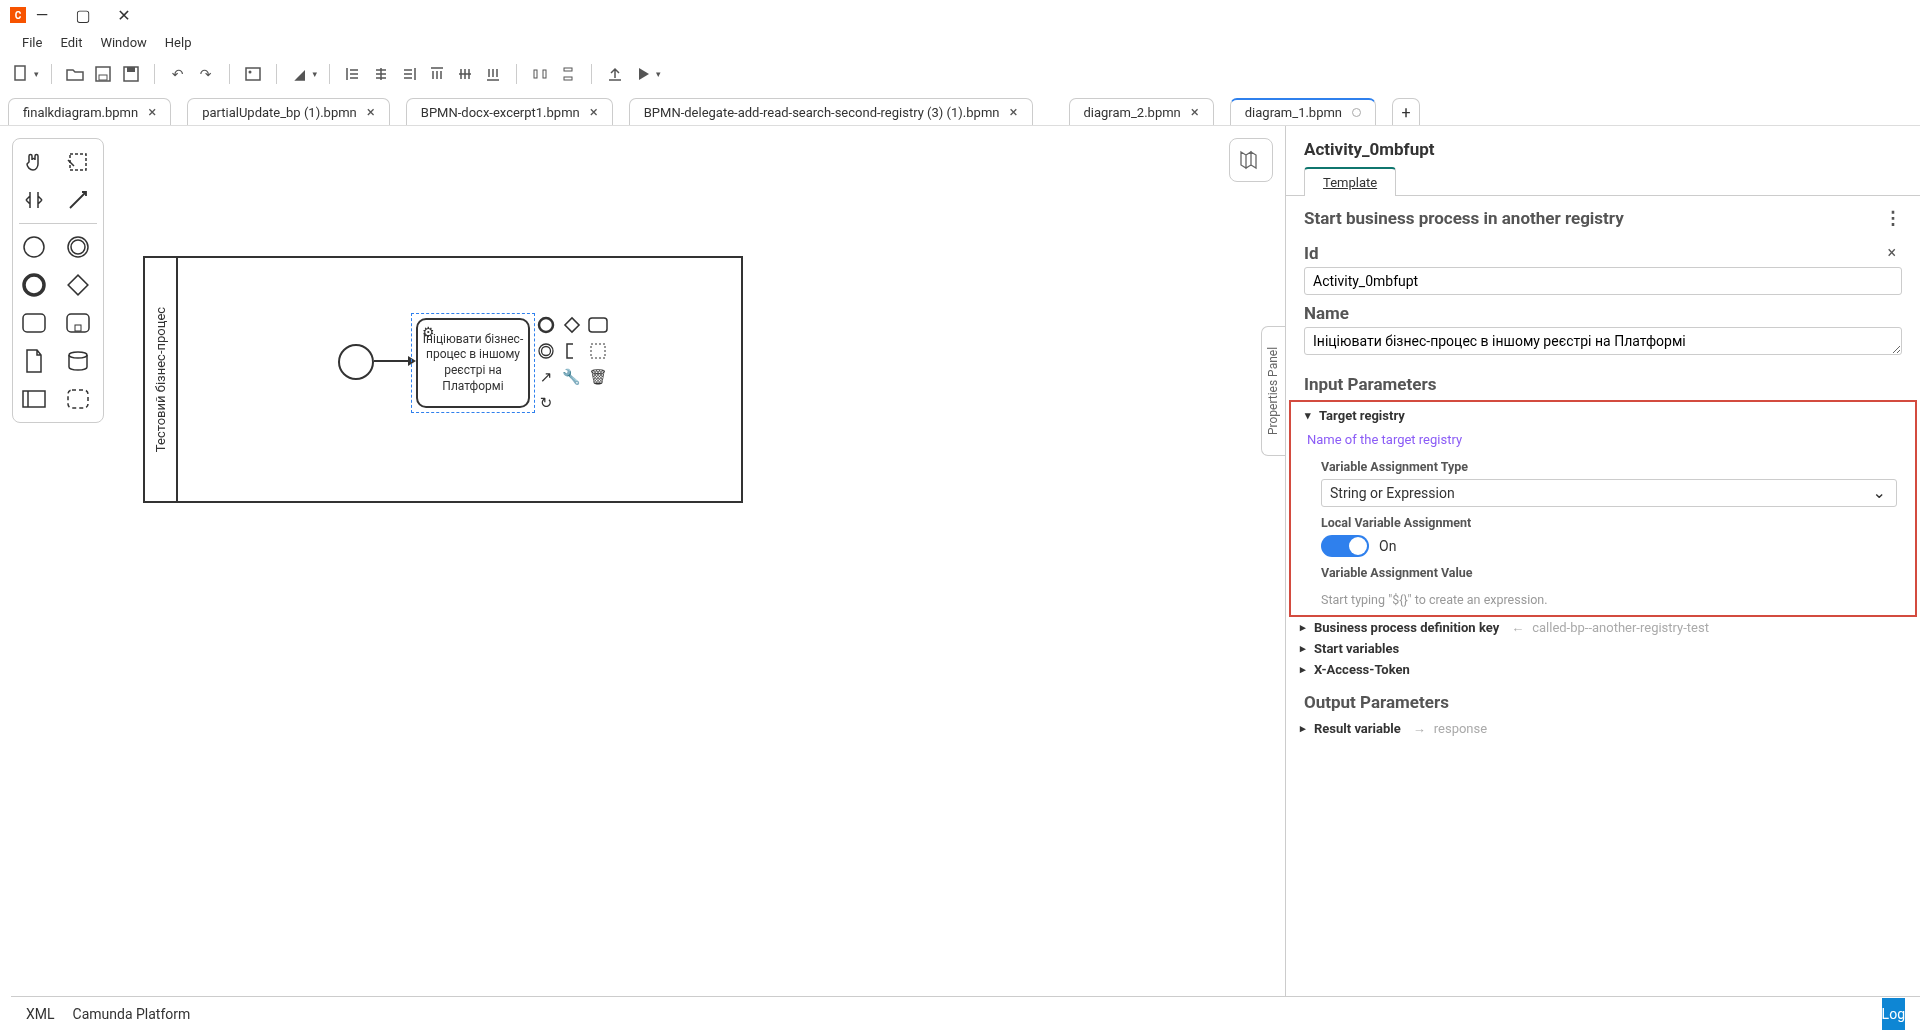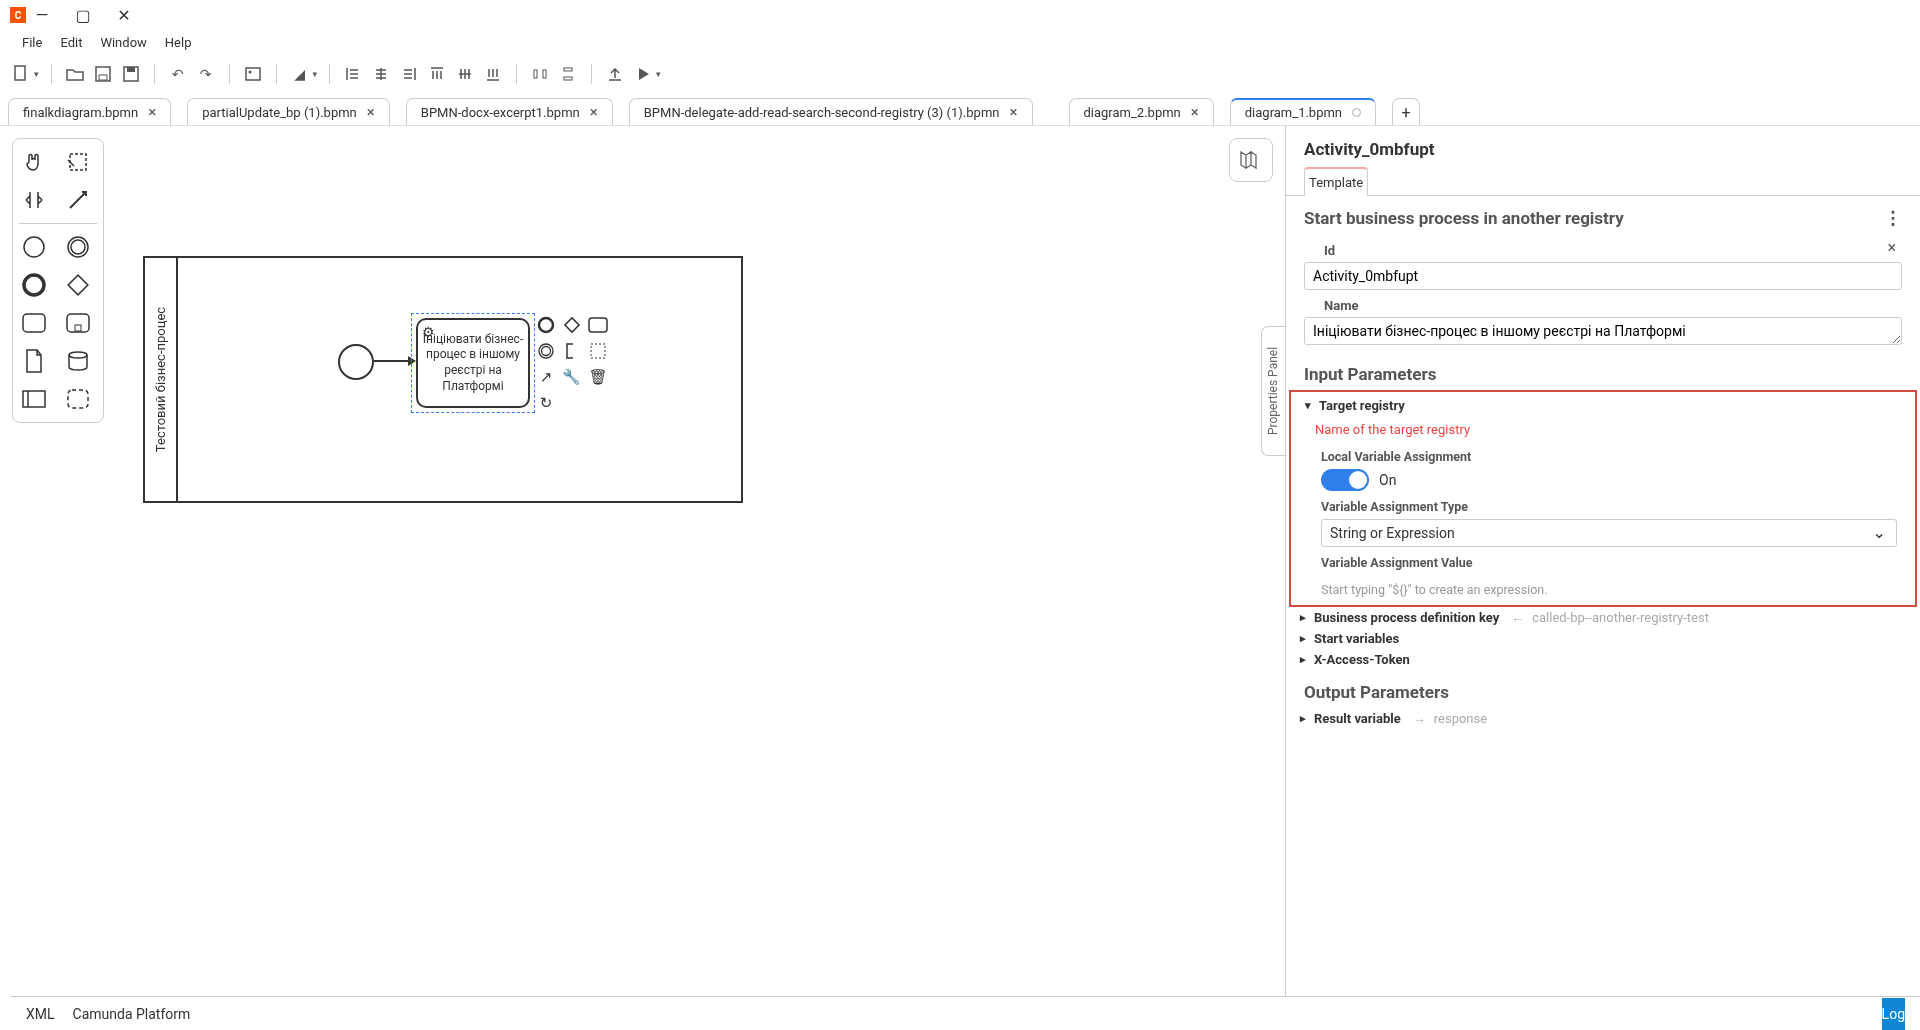--- a/index.html
+++ b/index.html
@@ -58,36 +58,36 @@
   .ctx-item { width: 20px; height: 20px; display: flex; align-items: center; justify-content: center; font-size: 15px; color: #333; }
 
   
   .pp-tab { position: absolute; right: 0; top: 200px; width: 24px; height: 130px; border: 1px solid #ccc; border-right: none; border-radius: 7px 0 0 7px; background: #fff; display: flex; align-items: center; justify-content: center; }
   .pp-tab-text { transform: rotate(-90deg); white-space: nowrap; font-size: 12px; color: #666; }
 
   
   .props { width: 635px; border-left: 1px solid #ccc; background: #fff; overflow-y: auto; padding-bottom: 20px; }
   .props-header { padding: 13px 18px 8px; font-size: 17px; font-weight: 700; }
   .props-tabs { padding: 0 18px; border-bottom: 1px solid #ccc; }
-  .props-tab { display: inline-block; padding: 6px 4px; border: 1px solid #ccc; border-bottom: none; border-top: 2px solid #fca5a5; border-radius: 4px 4px 0 0; font-size: 13px; margin-bottom: -1px; background: #fff; }
+  .props-tab { display: inline-block; padding: 6px 18px; border: 1px solid #ccc; border-bottom: none; border-top: 2px solid #0f766e; border-radius: 4px 4px 0 0; font-size: 13px; margin-bottom: -1px; background: #fff; text-decoration: underline; }
   .section-header { display: flex; align-items: center; padding: 11px 18px; font-size: 17px; font-weight: 700; color: #555; }
   .section-header .dots { margin-left: auto; font-size: 18px; cursor: pointer; }
   .field { padding: 4px 18px; }
-  .field-label { font-size: 13px; font-weight: 700; color: #555; margin-bottom: 4px; margin-left: 20px; }
+  .field-label { font-size: 17px; font-weight: 700; color: #555; margin-bottom: 4px; }
   .field-input { width: 100%; padding: 5px 8px; border: 1px solid #ccc; border-radius: 3px; font-size: 14px; background: #fff; position: relative; }
   .field-input-x { position: absolute; right: 24px; margin-top: -24px; font-size: 16px; cursor: pointer; color: #555; }
   .field-textarea { width: 100%; padding: 5px 8px; border: 1px solid #ccc; border-radius: 3px; font-size: 14px; resize: both; min-height: 28px; font-family: inherit; }
 
   .section-title { padding: 12px 18px 6px; font-size: 17px; font-weight: 700; color: #555; }
 
   .highlight-box { border: 2px solid #D34B3F; margin: 0 3px; padding: 3px 0 4px; }
   .collapser { display: flex; align-items: center; padding: 3px 14px; font-size: 13px; font-weight: 700; cursor: pointer; }
   .collapser .chev { width: 14px; display: inline-block; font-size: 11px; }
   .collapser .hint { margin-left: 12px; color: #aaa; font-weight: 400; display: flex; align-items: center; }
-  .desc { padding: 6px 18px 8px 24px; font-size: 13px; color: #ef4444; }
+  .desc { padding: 6px 18px 8px 16px; font-size: 13px; color: #8b5cf6; }
   .sub-field { padding: 4px 18px 4px 30px; }
   .sub-label { font-size: 12.5px; font-weight: 700; color: #555; margin-bottom: 5px; }
 
   .toggle { display: flex; align-items: center; gap: 10px; }
   .toggle-track { width: 48px; height: 22px; background: #2F80ED; border-radius: 11px; position: relative; cursor: pointer; }
   .toggle-thumb { position: absolute; right: 2px; top: 2px; width: 18px; height: 18px; background: #fff; border-radius: 50%; }
 
   .select { width: 100%; padding: 5px 8px; border: 1px solid #ccc; border-radius: 3px; font-size: 14px; background: #fff; position: relative; }
   .select::after { content: "⌄"; position: absolute; right: 10px; top: 3px; font-size: 16px; pointer-events: none; }
   .hint-text { padding: 3px 18px 4px 30px; font-size: 12.5px; color: #999; }
@@ -419,32 +419,32 @@
     <div class="section-title">Input Parameters</div>
 
     <div class="highlight-box">
       <div class="collapser">
         <span class="chev">▾</span>
         <span>Target registry</span>
       </div>
       <div class="desc">Name of the target registry</div>
 
       <div class="sub-field">
+        <div class="sub-label">Variable Assignment Type</div>
+        <div class="select"><span>String or Expression</span></div>
+      </div>
+
+      <div class="sub-field">
         <div class="sub-label">Local Variable Assignment</div>
         <div class="toggle">
           <div class="toggle-track">
               <div class="toggle-thumb"></div>
             </div>
           <span>On</span>
         </div>
-      </div>
-
-      <div class="sub-field">
-        <div class="sub-label">Variable Assignment Type</div>
-        <div class="select"><span>String or Expression</span></div>
       </div>
 
       <div class="sub-field">
         <div class="sub-label">Variable Assignment Value</div>
       </div>
       <div class="hint-text">Start typing "${}" to create an expression.</div>
     </div>
 
     <div class="collapser">
       <span class="chev">▸</span>

